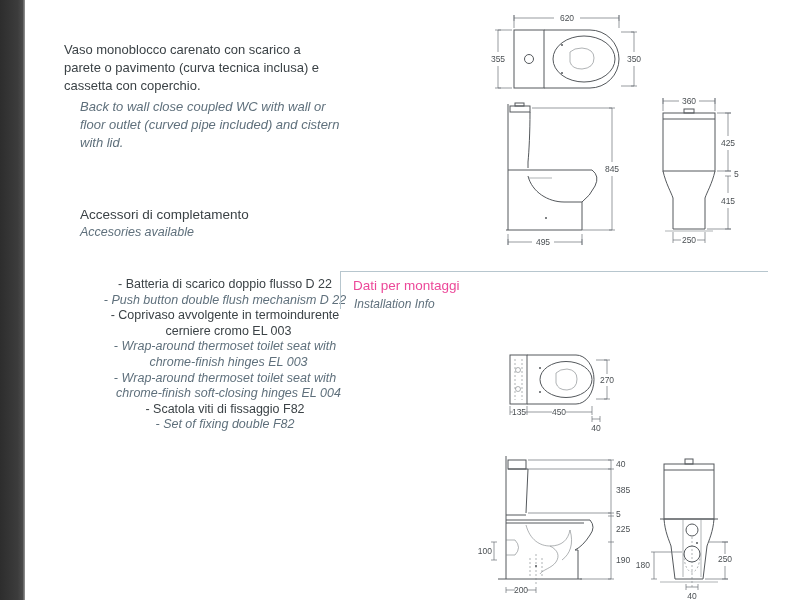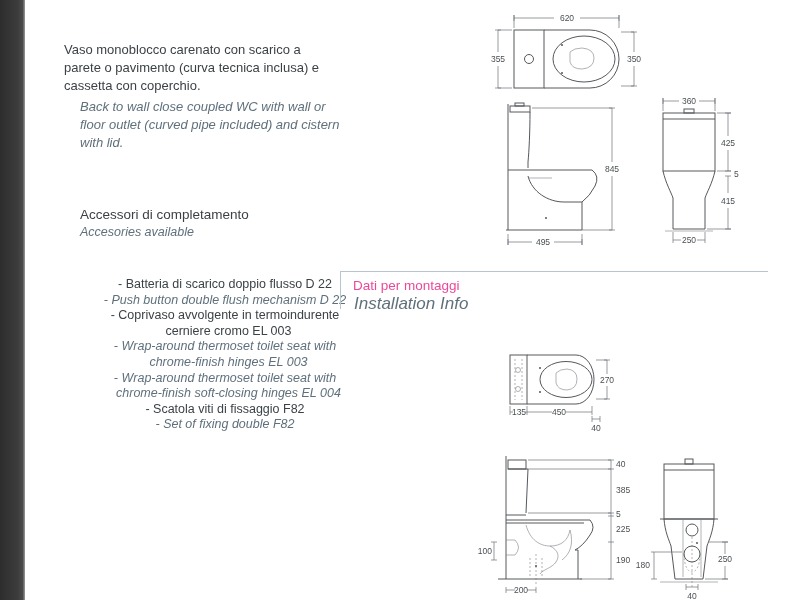--- a/index.html
+++ b/index.html
@@ -16,21 +16,21 @@
   .en-text{color:#5f707c;font-size:13px;line-height:18px;font-style:italic;}
   .intro-it{left:64px;top:41px;width:280px;}
   .intro-en{left:80px;top:98px;width:290px;}
   .acc-title{left:80px;top:206px;font-size:13.5px;}
   .acc-sub{left:80px;top:223px;font-size:12.5px;}
   .acc-list{position:absolute;left:80px;top:277px;width:290px;text-align:center;}
   .acc-list .it-text,.acc-list .en-text{font-size:12.5px;line-height:15.6px;white-space:pre-wrap;}
   .install-topline{position:absolute;left:340px;top:271px;width:428px;height:1px;background:#b7c6ce;}
   .install-leftline{position:absolute;left:340px;top:271px;width:1px;height:38px;background:#b7c6ce;}
   .install-title{left:353px;top:278px;font-size:13.5px;color:#ec4899;}
-  .install-sub{left:354px;top:295px;font-size:17px;}
+  .install-sub{left:354px;top:295px;font-size:12px;}
   svg{position:absolute;overflow:visible;}
   svg text{font-family:"Liberation Sans",sans-serif;font-size:8.5px;fill:#4b5054;}
   .ln{stroke:#54585c;stroke-width:1;fill:none;}
   .thin{stroke:#7a7f83;stroke-width:0.6;fill:none;}
   .dim{stroke:#6b7075;stroke-width:0.7;fill:none;}
   .dash{stroke:#7a7f83;stroke-width:0.6;fill:none;stroke-dasharray:2,2;}
   .dot{fill:#54585c;stroke:none;}
 </style>
 </head>
 <body>

